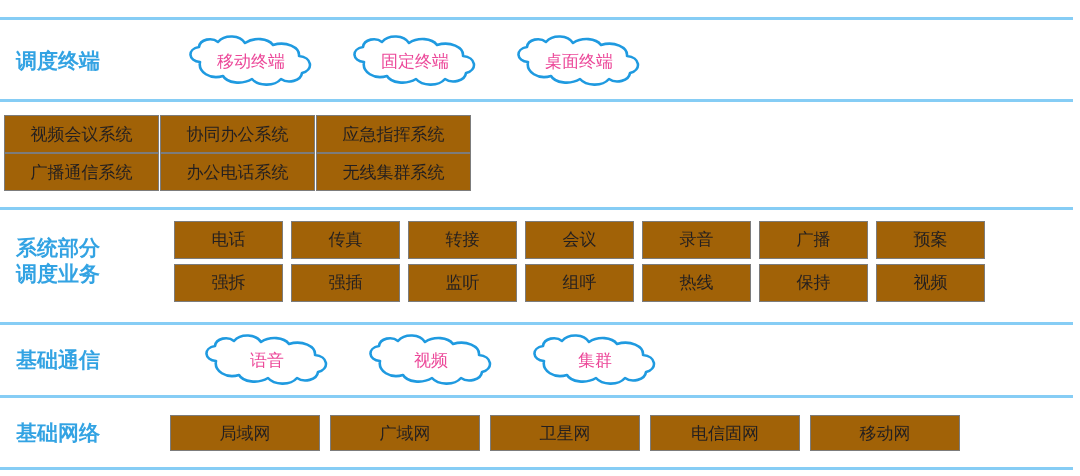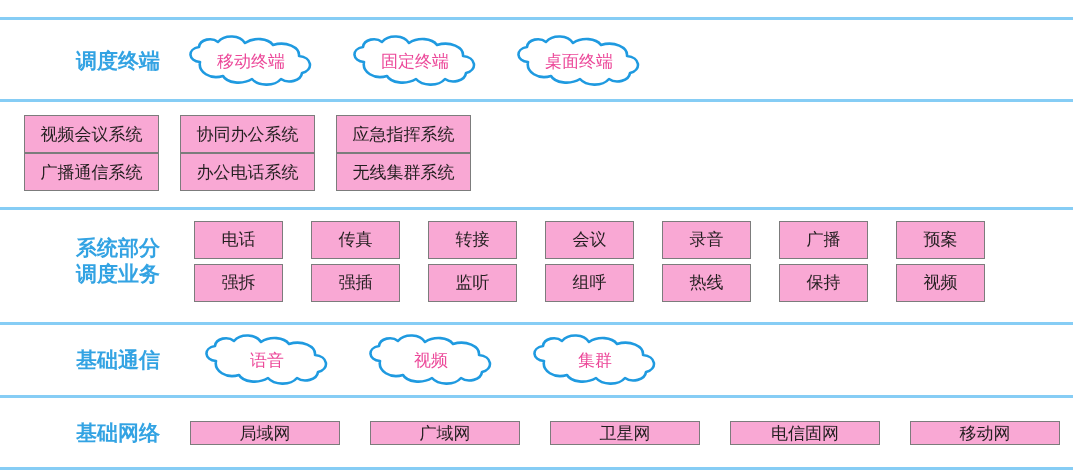--- a/index.html
+++ b/index.html
@@ -37,42 +37,40 @@
     display: flex;
     align-items: center;
   }
   .row-label {
     width: 160px;
     flex: 0 0 160px;
     color: #33a3e3;
     font-size: 21px;
     line-height: 1.22;
     font-weight: bold;
-    padding-left: 0;
+    padding-left: 16px;
     box-sizing: border-box;
     white-space: pre-line;
-    text-align: right;
   }
   .row-body {
     flex: 1 1 auto;
     position: relative;
   }
 
   
   .box {
     border: 1.6px solid #7c7c7c;
-    background: #f9a8d4;
+    background: #a16207;
     color: #231f20;
     font-size: 17px;
     display: flex;
     align-items: center;
     justify-content: center;
     box-sizing: border-box;
     text-align: center;
-    margin-left: 20px;
   }
 
   
   .grid-app {
     display: grid;
     grid-template-columns: repeat(3, 155px);
     grid-template-rows: 38px 38px;
     gap: 0px 1px;
   }
 
@@ -84,21 +82,21 @@
     gap: 5px 8px;
   }
 
   
   .grid-net {
     display: flex;
     gap: 10px;
   }
   .grid-net .box {
     width: 150px;
-    height: 24px;
+    height: 36px;
   }
 
   
   .cloud-row {
     display: flex;
     gap: 18px;
     align-items: center;
   }
   .cloud {
     position: relative;

